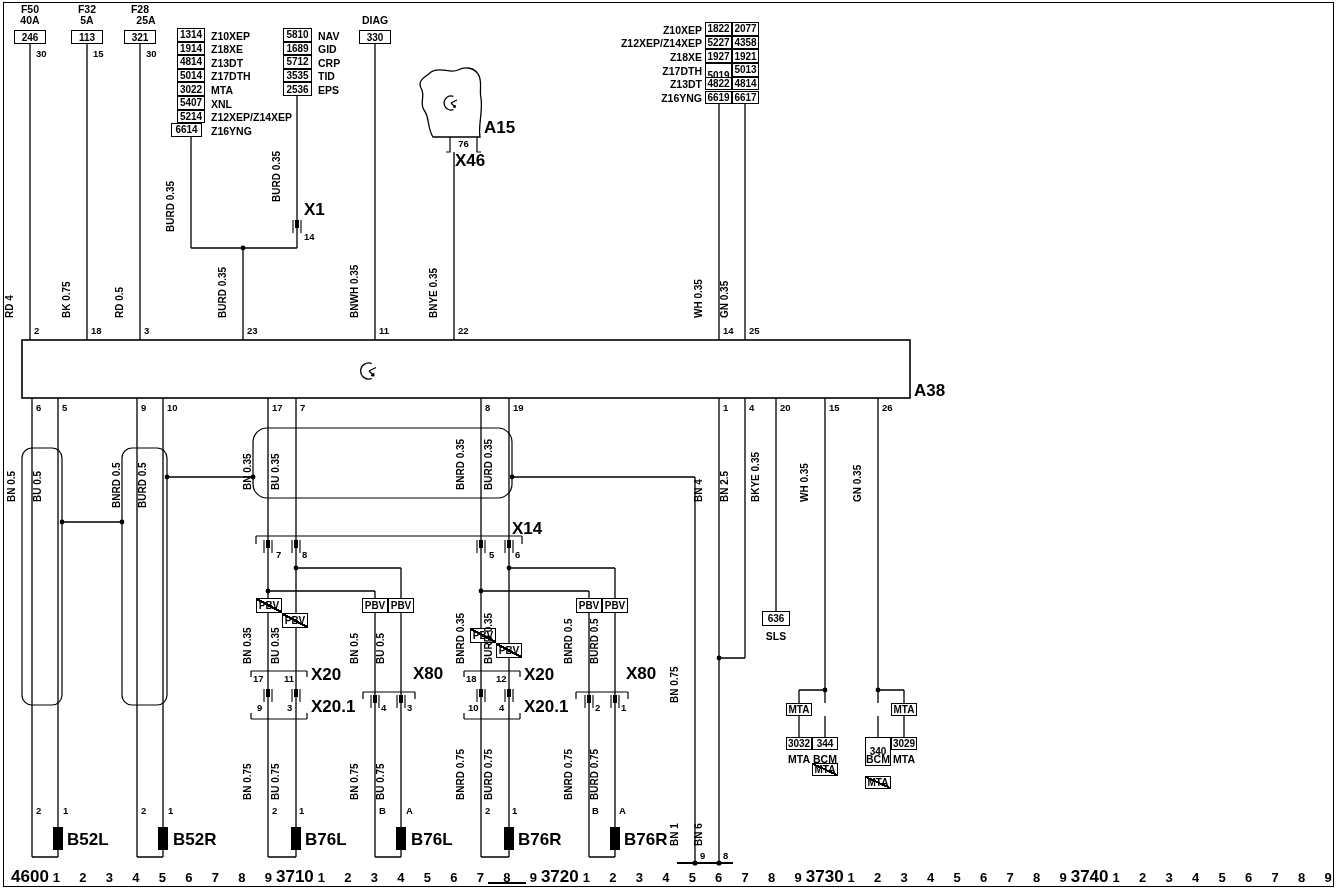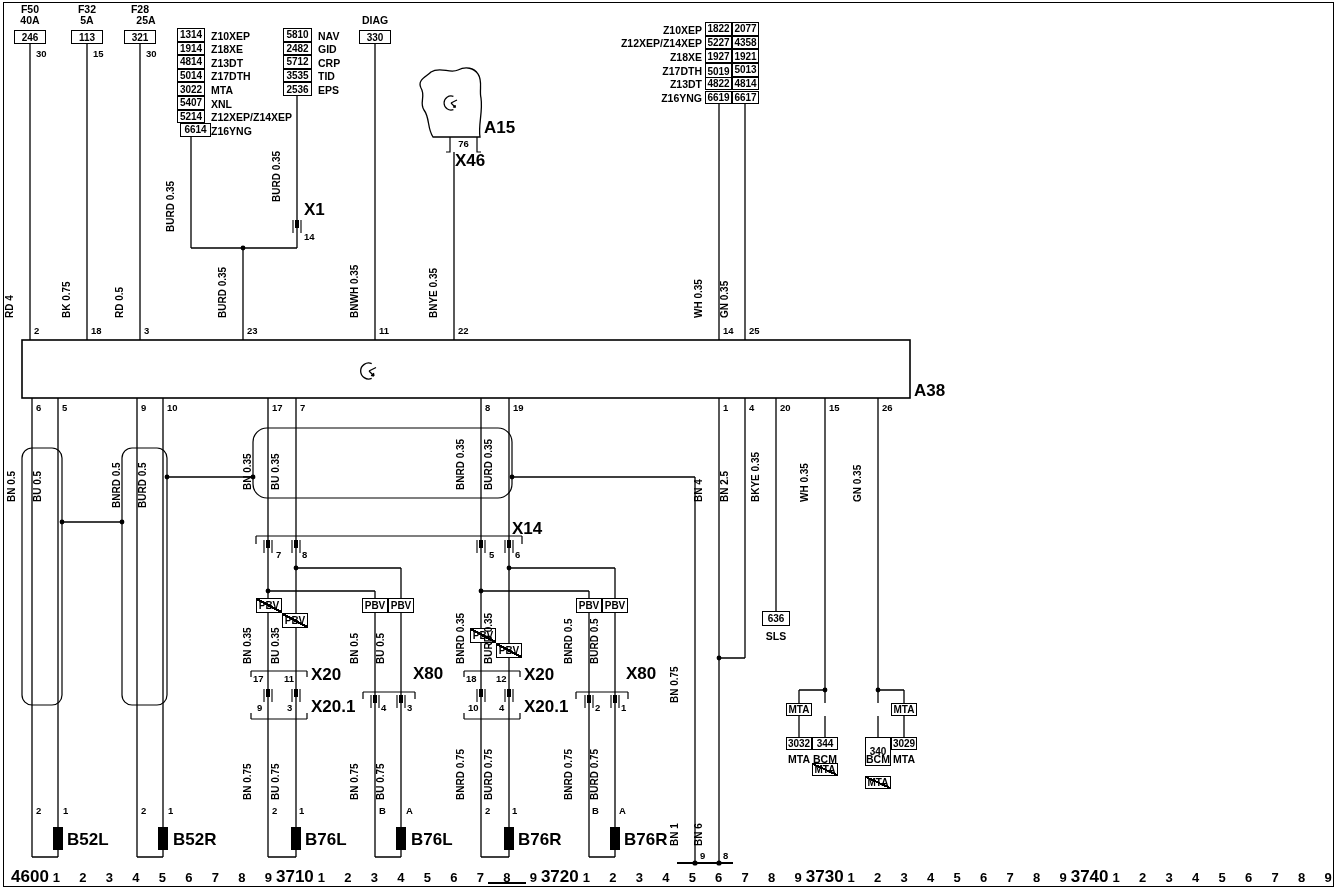--- a/index.html
+++ b/index.html
@@ -296,43 +296,43 @@
     <div class="bx" style="left:177px;top:55.2px;width:28px;height:13.6px">4814</div>
     <div class="tl" style="left:211px;top:56.7px">Z13DT</div>
     <div class="bx" style="left:177px;top:68.8px;width:28px;height:13.6px">5014</div>
     <div class="tl" style="left:211px;top:70.3px">Z17DTH</div>
     <div class="bx" style="left:177px;top:82.4px;width:28px;height:13.6px">3022</div>
     <div class="tl" style="left:211px;top:83.9px">MTA</div>
     <div class="bx" style="left:177px;top:96px;width:28px;height:13.6px">5407</div>
     <div class="tl" style="left:211px;top:97.5px">XNL</div>
     <div class="bx" style="left:177px;top:109.6px;width:28px;height:13.6px">5214</div>
     <div class="tl" style="left:211px;top:111.1px">Z12XEP/Z14XEP</div>
-    <div class="bx" style="left:180px;top:123.2px;width:31px;height:13.6px">6614</div>
+    <div class="bx" style="left:171px;top:123.2px;width:31px;height:13.6px">6614</div>
     <div class="tl" style="left:211px;top:124.7px">Z16YNG</div>
     <div class="bx" style="left:283px;top:28px;width:29px;height:13.6px">5810</div>
     <div class="tl" style="left:318px;top:29.5px">NAV</div>
-    <div class="bx" style="left:283px;top:41.6px;width:29px;height:13.6px">2482</div>
+    <div class="bx" style="left:283px;top:41.6px;width:29px;height:13.6px">1689</div>
     <div class="tl" style="left:318px;top:43.1px">GID</div>
     <div class="bx" style="left:283px;top:55.2px;width:29px;height:13.6px">5712</div>
     <div class="tl" style="left:318px;top:56.7px">CRP</div>
     <div class="bx" style="left:283px;top:68.8px;width:29px;height:13.6px">3535</div>
     <div class="tl" style="left:318px;top:70.3px">TID</div>
     <div class="bx" style="left:283px;top:82.4px;width:29px;height:13.6px">2536</div>
     <div class="tl" style="left:318px;top:83.9px">EPS</div>
     <div class="trl" style="left:572px;top:23.5px">Z10XEP</div>
     <div class="bx" style="left:705px;top:22px;width:27px;height:13.7px">1822</div>
     <div class="bx" style="left:732px;top:22px;width:27px;height:13.7px">2077</div>
     <div class="trl" style="left:572px;top:37.2px">Z12XEP/Z14XEP</div>
     <div class="bx" style="left:705px;top:35.7px;width:27px;height:13.7px">5227</div>
     <div class="bx" style="left:732px;top:35.7px;width:27px;height:13.7px">4358</div>
     <div class="trl" style="left:572px;top:50.9px">Z18XE</div>
     <div class="bx" style="left:705px;top:49.4px;width:27px;height:13.7px">1927</div>
     <div class="bx" style="left:732px;top:49.4px;width:27px;height:13.7px">1921</div>
     <div class="trl" style="left:572px;top:64.6px">Z17DTH</div>
-    <div class="bx" style="left:705px;top:63.099999999999994px;width:27px;height:16px">5019</div>
+    <div class="bx" style="left:705px;top:63.099999999999994px;width:27px;height:25px">5019</div>
     <div class="bx" style="left:732px;top:63.099999999999994px;width:27px;height:13.7px">5013</div>
     <div class="trl" style="left:572px;top:78.3px">Z13DT</div>
     <div class="bx" style="left:705px;top:76.8px;width:27px;height:13.7px">4822</div>
     <div class="bx" style="left:732px;top:76.8px;width:27px;height:13.7px">4814</div>
     <div class="trl" style="left:572px;top:92px">Z16YNG</div>
     <div class="bx" style="left:705px;top:90.5px;width:27px;height:13.7px">6619</div>
     <div class="bx" style="left:732px;top:90.5px;width:27px;height:13.7px">6617</div>
     <div class="sc scM" style="left:30px;top:867px">4600</div>
     <div class="sc" style="left:56.489999999999995px;top:870px">1</div>
     <div class="sc" style="left:82.97999999999999px;top:870px">2</div>

